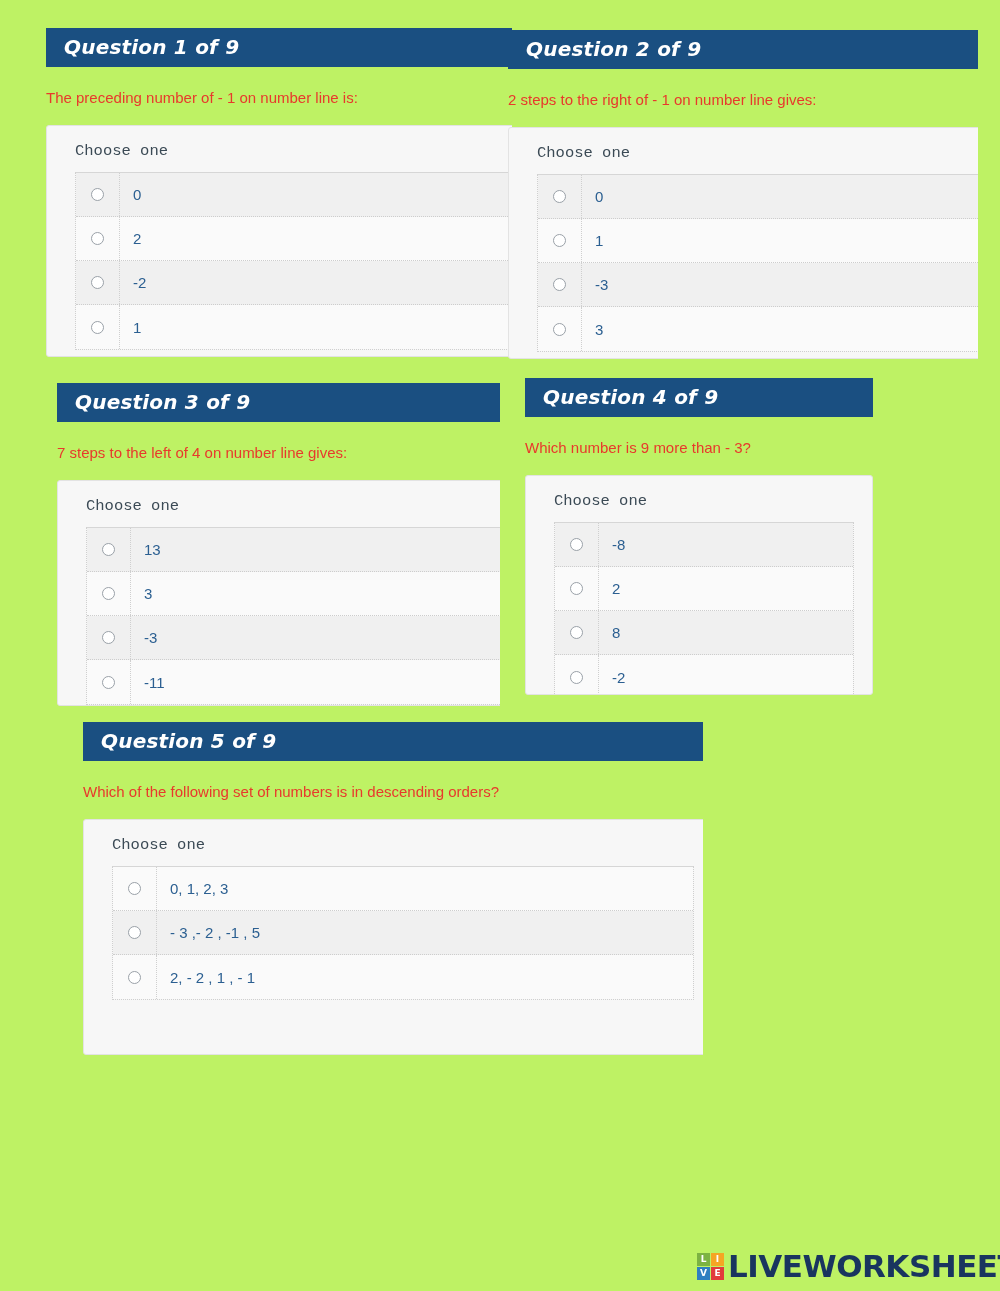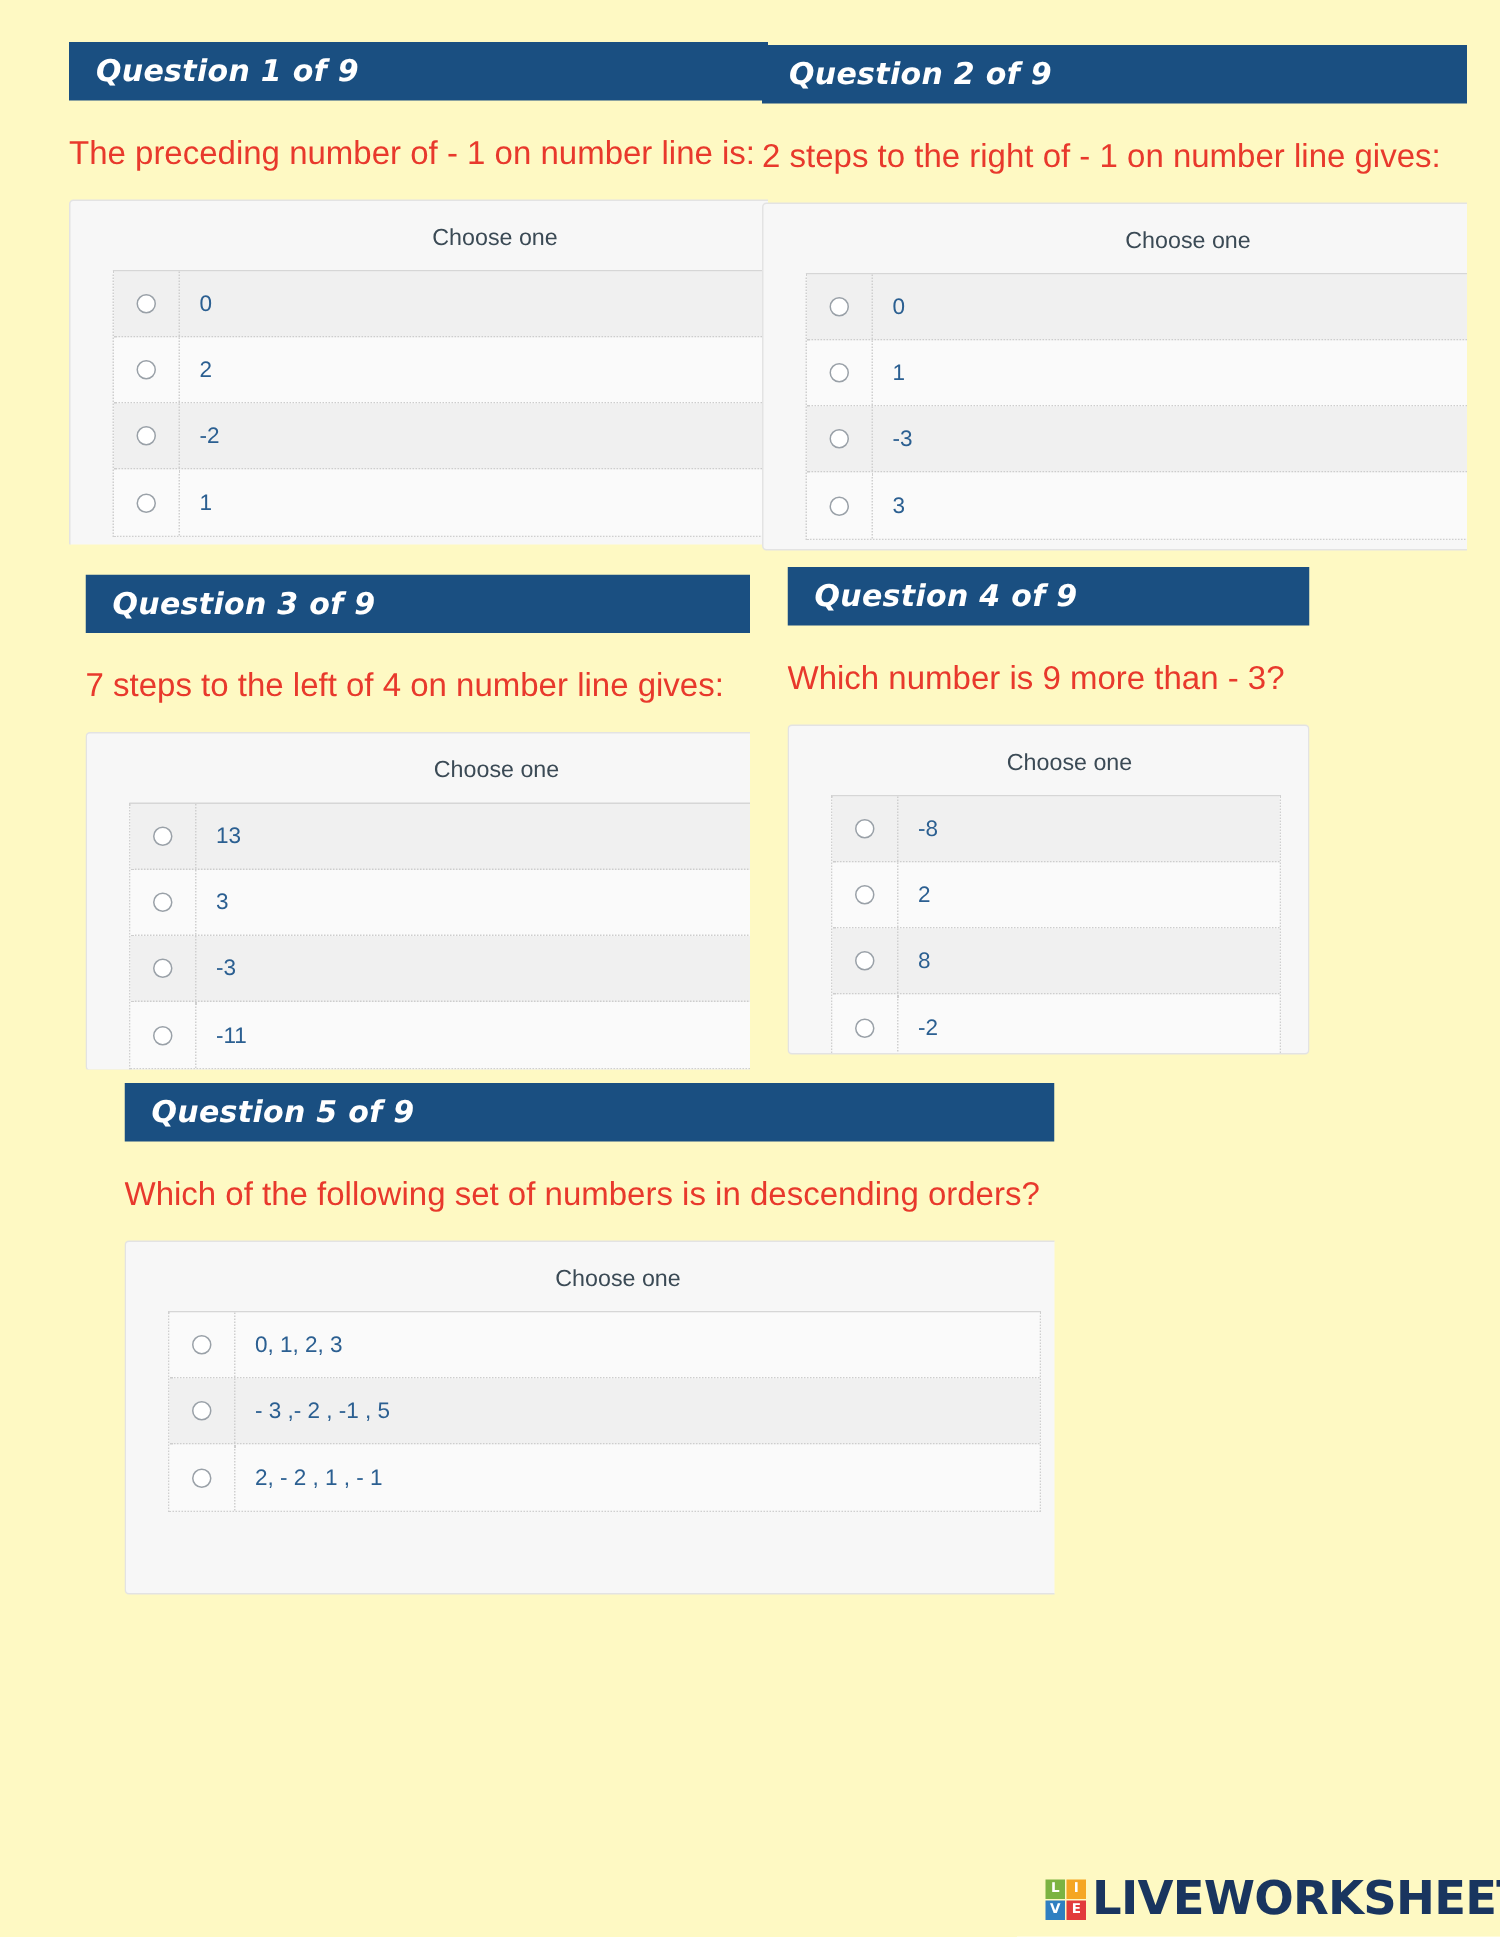--- a/index.html
+++ b/index.html
@@ -12,21 +12,21 @@
     background: #ffffff;
     font-family: "Liberation Sans", sans-serif;
     position: relative;
     overflow: hidden;
   }
 
   .page {
     position: relative;
     width: 1000px;
     height: 1291px;
-    background: #fef9c3;
+    background: #bef264;
   }
 
   
   .qblock {
     position: absolute;
     overflow: hidden;
   }
 
   .qheader {
     background: #1a4f81;
@@ -36,42 +36,41 @@
     font-size: 20px;
     line-height: 1;
     padding: 9px 0 10px 18px;
     letter-spacing: .2px;
     box-sizing: border-box;
     font-family: "DejaVu Sans", sans-serif;
   }
 
   .qtext {
     color: #e8392c;
-    font-size: 22px;
+    font-size: 15px;
     line-height: 1.2;
     padding: 22px 0 0 0;
     white-space: nowrap;
     font-family: "Liberation Sans", sans-serif;
   }
 
   .optbox {
     margin-top: 18px;
     background: #f7f7f7;
     border: 1px solid #e3e3e3;
     border-radius: 3px;
     box-sizing: border-box;
     overflow: hidden;
   }
 
   .choose-label {
     font-size: 15.5px;
     color: #3b4a55;
     padding: 16px 0 12px 28px;
-    font-family: Liberation Sans, sans-serif;
-    text-align: center;
+    font-family: Liberation Mono, monospace;
   }
 
   .opt-table {
     border-top: 1px solid #d6d6d6;
     margin: 0 18px 0 28px;
     border-left: 1px dotted #cfcfcf;
     border-right: 1px dotted #cfcfcf;
     border-bottom: 1px dotted #cfcfcf;
   }
 

